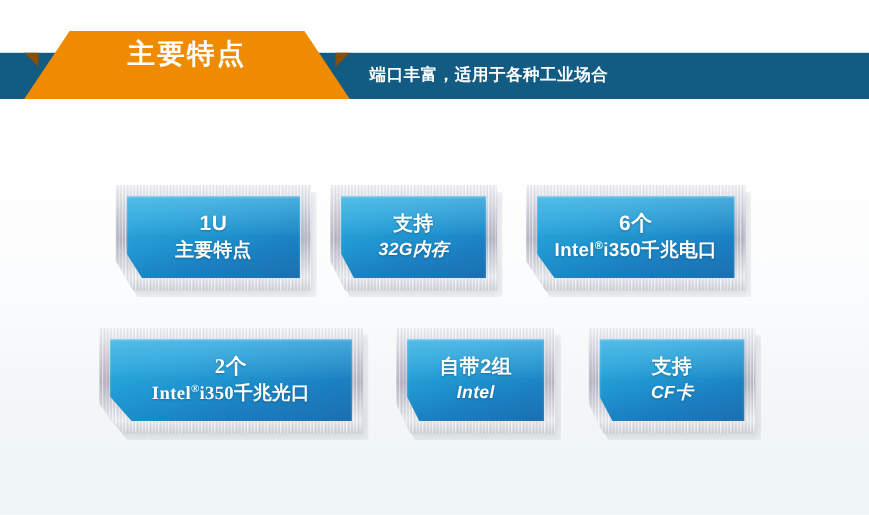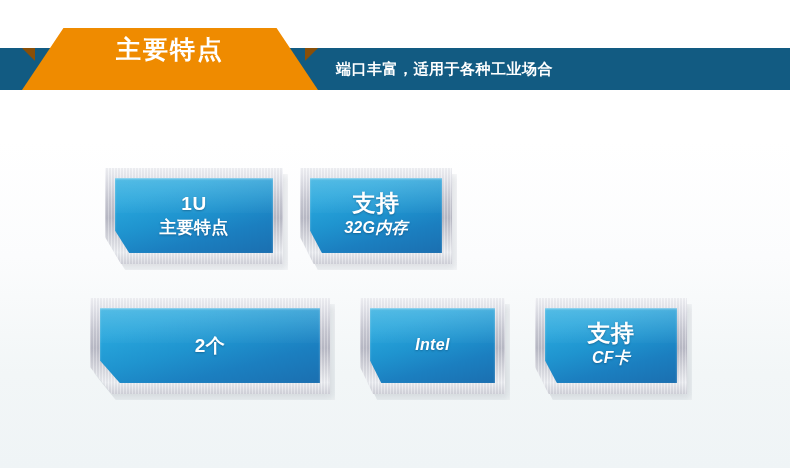--- a/index.html
+++ b/index.html
@@ -223,21 +223,21 @@
     letter-spacing: 0.3px;
     white-space: nowrap;
   }
   .fbox-line2 .reg {
     font-size: 10px;
     vertical-align: super;
     line-height: 1;
   }
 
   
-  .size-sm .fbox-line1 { font-size: 23px; }
+  .size-sm .fbox-line1 { font-size: 18px; }
   .size-sm .fbox-line2 { font-size: 16px; font-style: italic; }
 </style>
 </head>
 <body>
 
 <div class="page">
 
   <div class="banner">
     <div class="banner-bar"></div>
     <div class="fold-left"></div>
@@ -268,39 +268,53 @@
         <div class="fbox-inner">
           <div class="fbox-gloss"></div>
           <div class="fbox-text">
             <div class="fbox-line1">支持</div>
             <div class="fbox-line2">32G内存</div>
           </div>
         </div>
       </div>
     </div>
 
-
-    <div class="fbox" style="left:90px; top:298px; width:240px; height:96px;">
+    <div class="fbox" style="left:478px; top:168px; width:200px; height:96px;">
+      <div class="fbox-shadow"></div>
+      <div class="fbox-frame">
+        <div class="fbox-inner">
+          <div class="fbox-gloss"></div>
+          <div class="fbox-text">
+            <div class="fbox-line1">6个</div>
+            <div class="fbox-line2"><span>Intel</span><span class="reg">®</span><span>i350千兆电口</span></div>
+          </div>
+        </div>
+      </div>
+    </div>
+
+    <div class="fbox" style="left:90px; top:298px; width:240px; height:96px;font-family:Liberation Serif, serif;">
       <div class="fbox-shadow"></div>
       <div class="fbox-frame">
         <div class="fbox-inner">
           <div class="fbox-gloss"></div>
           <div class="fbox-text">
             <div class="fbox-line1">2个</div>
+            <div class="fbox-line2"><span>Intel</span><span class="reg">®</span><span>i350千兆光口</span></div>
           </div>
         </div>
       </div>
     </div>
 
     <div class="fbox size-sm" style="left:360px; top:298px; width:145px; height:96px;">
       <div class="fbox-shadow"></div>
       <div class="fbox-frame">
         <div class="fbox-inner">
           <div class="fbox-gloss"></div>
           <div class="fbox-text">
+            <div class="fbox-line1">自带2组</div>
             <div class="fbox-line2">Intel</div>
           </div>
         </div>
       </div>
     </div>
 
     <div class="fbox size-sm" style="left:535px; top:298px; width:152px; height:96px;">
       <div class="fbox-shadow"></div>
       <div class="fbox-frame">
         <div class="fbox-inner">

